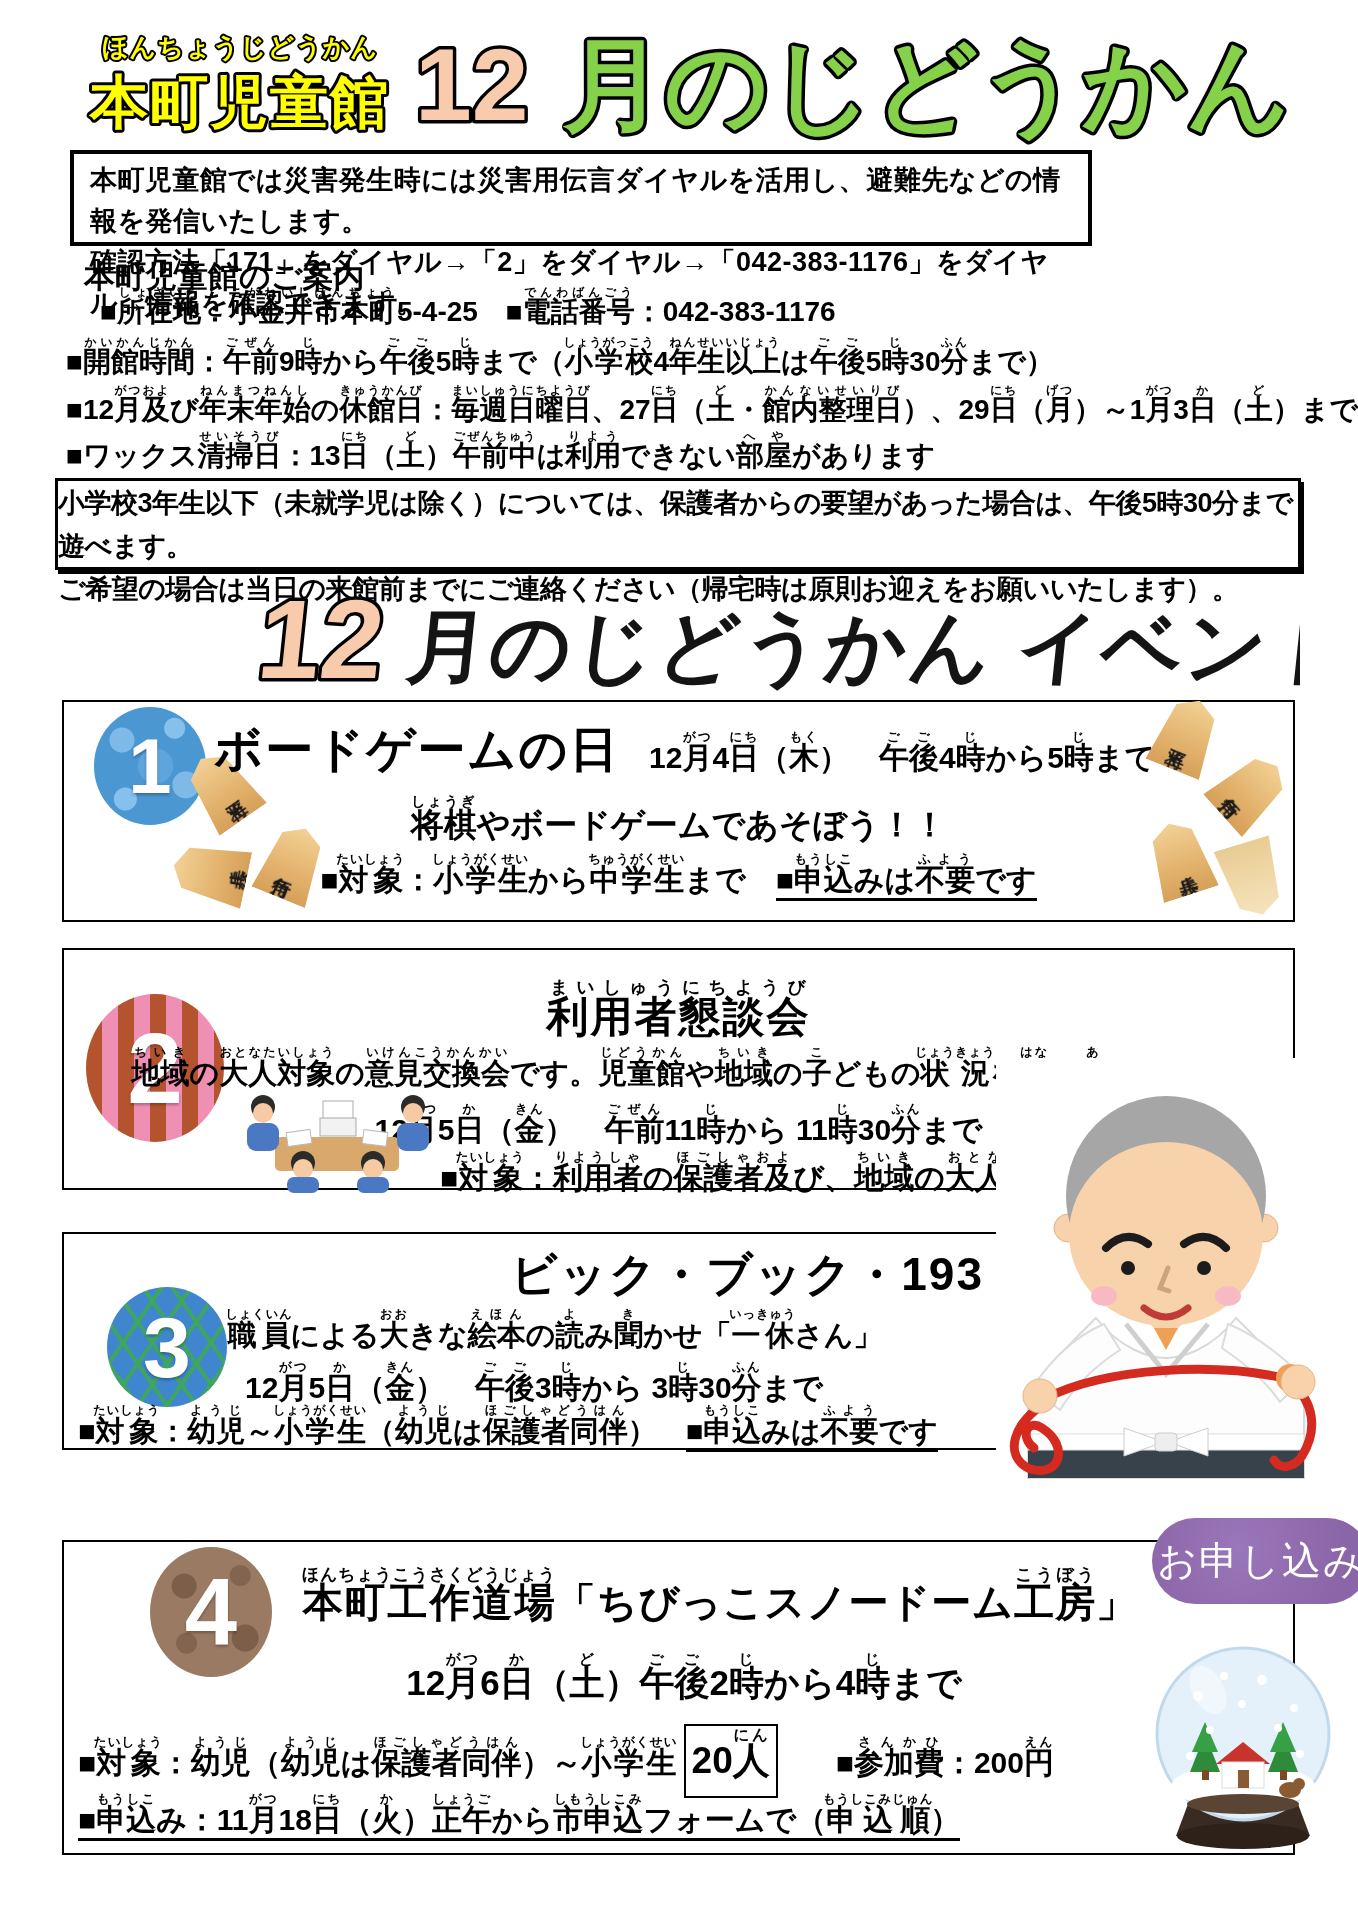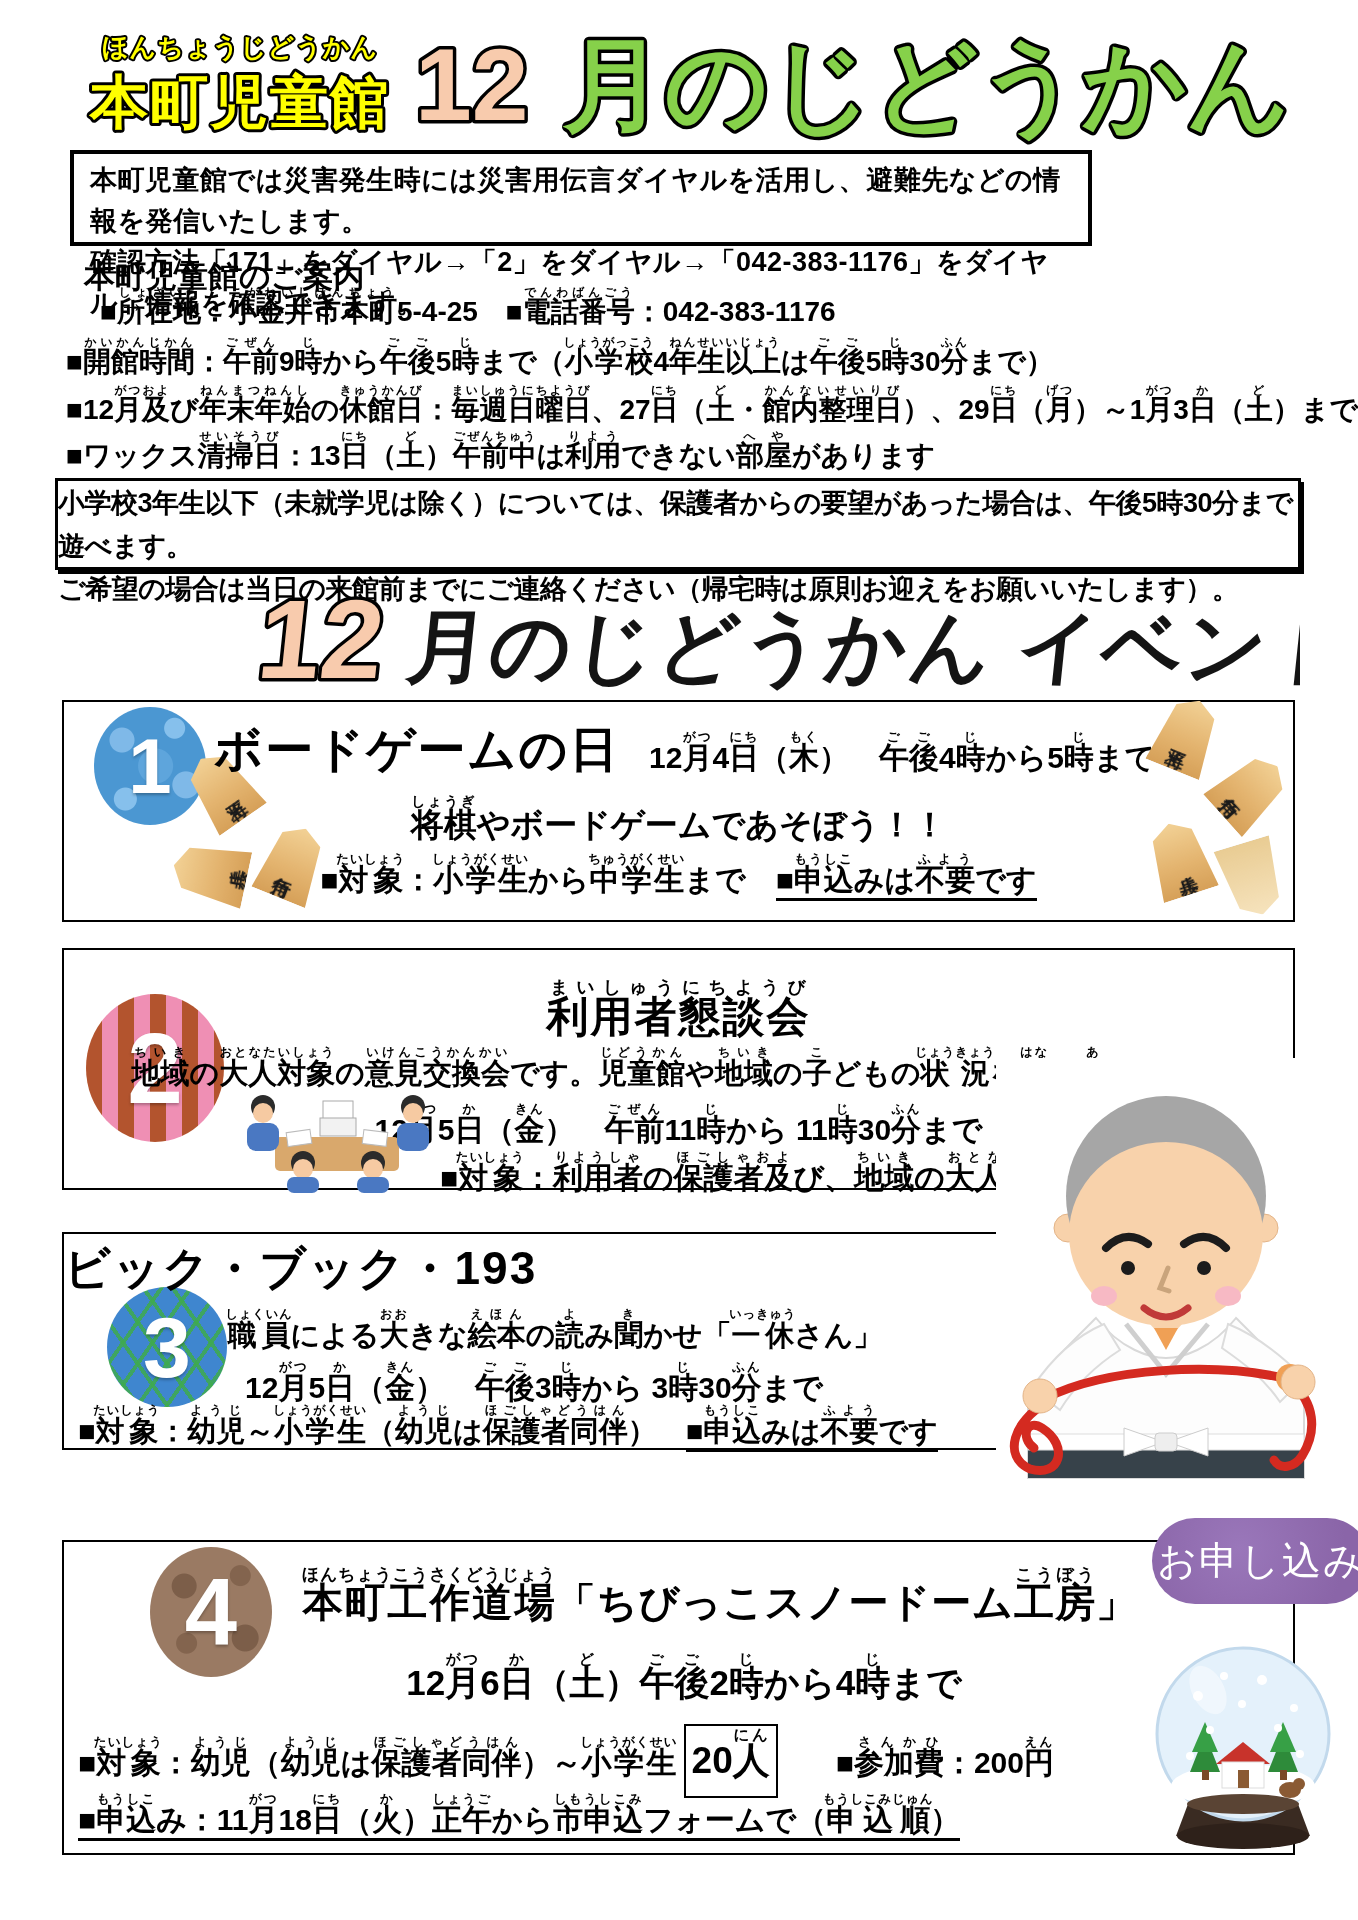--- a/index.html
+++ b/index.html
@@ -79,21 +79,21 @@
               writing-mode:vertical-rl;font-size:19px;font-weight:800;color:#1a1a1a;line-height:1;}
   .shogi.blank{background:linear-gradient(180deg,#f6e3bd,#e9cc93);}
 
   
   .e2-title{left:0;top:28px;width:100%;text-align:center;font-size:42px;font-weight:800;letter-spacing:2px;}
   .e2-desc{left:0;top:96px;width:100%;text-align:center;font-size:29px;font-weight:600;}
   .e2-date{left:0;top:152px;width:100%;text-align:center;font-size:30px;font-weight:700;}
   .e2-target{left:44px;top:200px;width:100%;text-align:center;font-size:30px;font-weight:700;}
 
   
-  .e3-title{left:0;top:4px;width:920px;text-align:left;font-size:46px;font-weight:800;letter-spacing:2px;}
+  .e3-title{left:0;top:10px;width:920px;text-align:right;font-size:46px;font-weight:800;letter-spacing:2px;}
   .e3-desc{left:0;top:74px;width:980px;text-align:center;font-size:29px;font-weight:600;}
   .e3-date{left:0;top:126px;width:940px;text-align:center;font-size:30px;font-weight:700;}
   .e3-target{left:14px;top:170px;font-size:29px;font-weight:700;}
 
   
   .e4-title{left:238px;top:24px;font-size:40px;font-weight:800;letter-spacing:1px;}
   .e4-date{left:220px;top:110px;width:800px;text-align:center;font-size:35px;font-weight:800;}
   .e4-target{left:14px;top:182px;font-size:30px;font-weight:700;}
   .e4-apply{left:14px;top:250px;font-size:30px;font-weight:700;}
   .capacity-box{display:inline-block;border:2px solid #000;padding:12px 6px;margin:0 6px;

